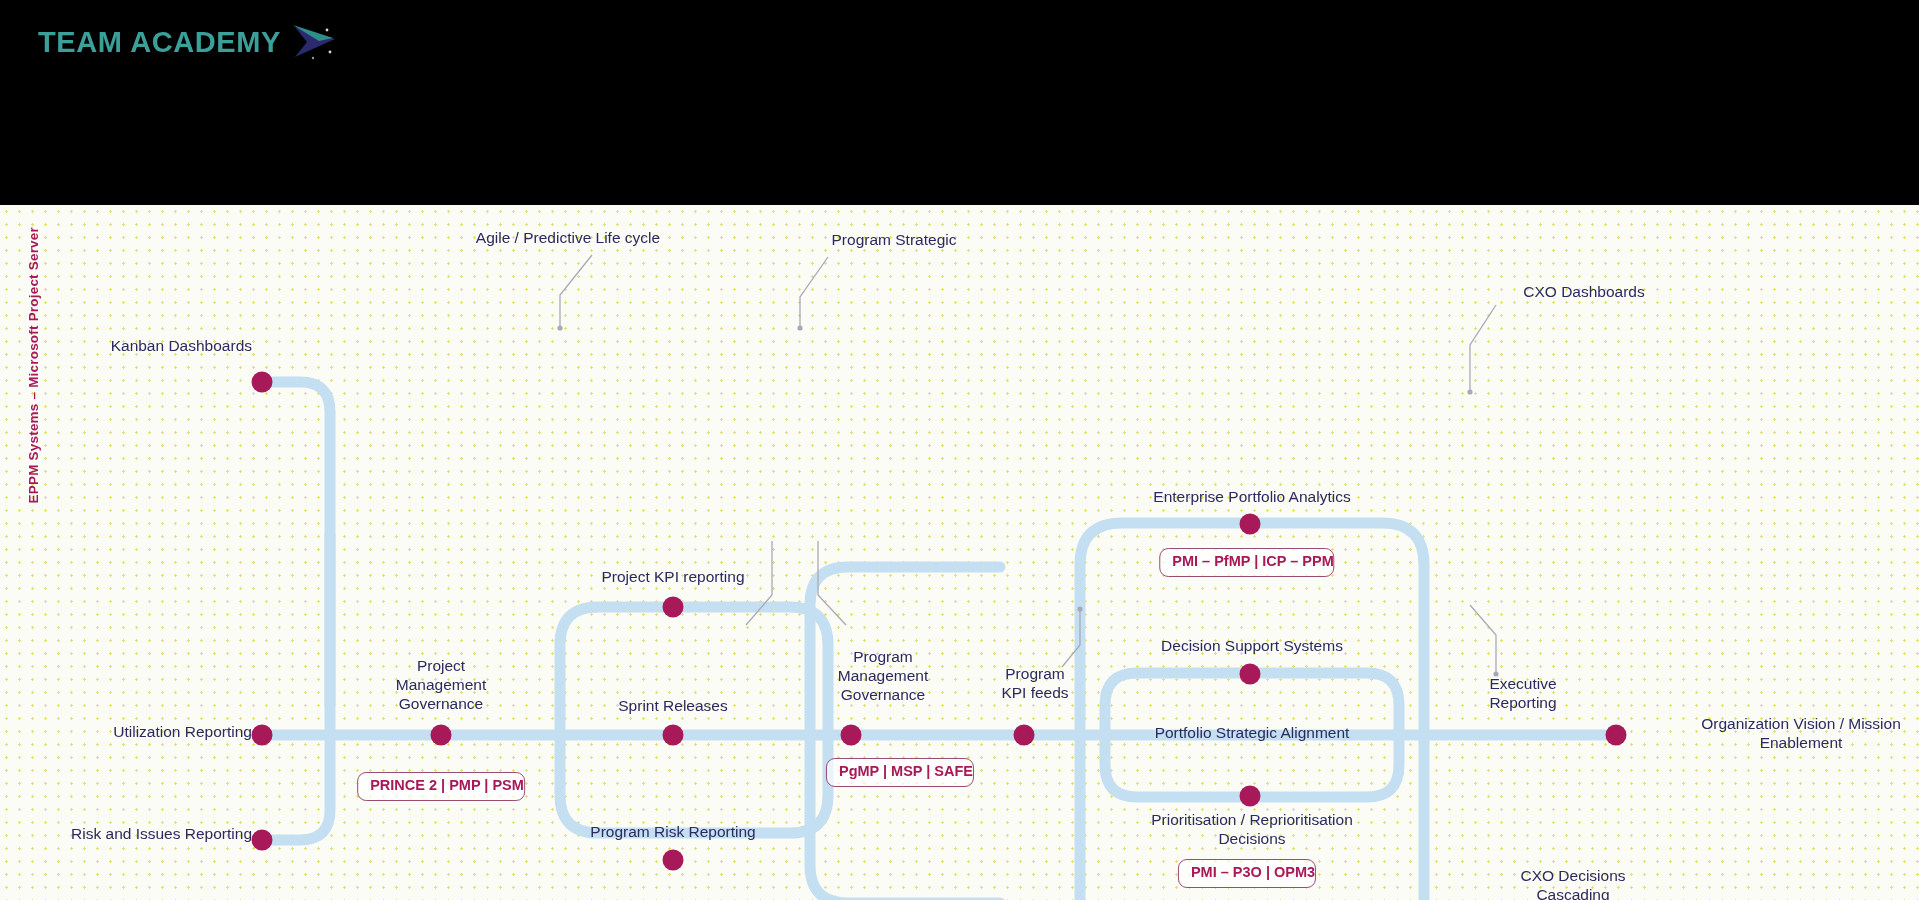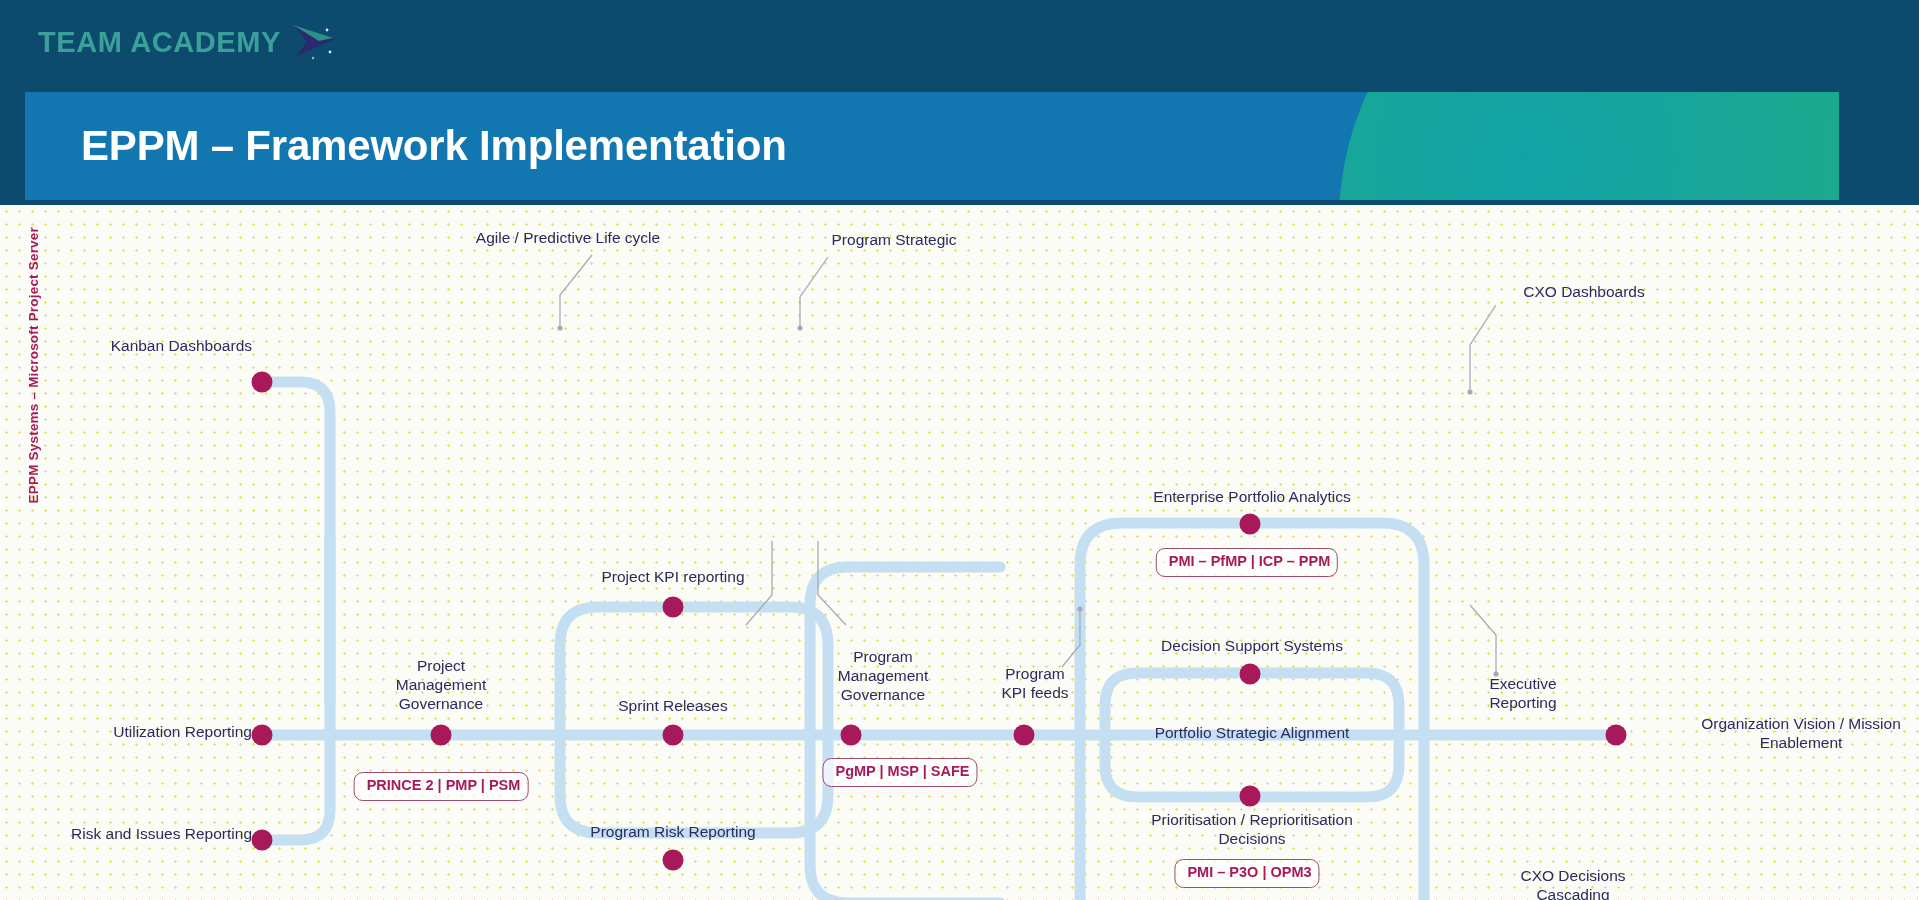--- a/index.html
+++ b/index.html
@@ -2,21 +2,21 @@
 <html><head>
 <meta charset="utf-8">
 <style>
   * { box-sizing: border-box; margin: 0; padding: 0; }
   html, body {
     width: 1919px; height: 900px;
     background: #ffffff;
     font-family: "Liberation Sans", sans-serif;
     overflow: hidden;
   }
-  #page { position: relative; width: 1919px; height: 900px; background: #0c4a6e; }
+  #page { position: relative; width: 1919px; height: 900px; background: #000000; }
 
   
   #logo-area { position: absolute; left: 38px; top: 16px; width: 330px; height: 52px; display: flex; align-items: center; }
   #logo-text { font-size: 29px; font-weight: 700; letter-spacing: 0.6px; color: #3AA099; white-space: nowrap; font-family: "Liberation Sans", sans-serif; }
   #logo-mark { margin-left: 8px; width: 52px; height: 42px; position: relative; }
 
   
   #banner {
     position: absolute; left: 25px; top: 92px; width: 1814px; height: 108px;
     background: #1277B0; overflow: hidden;
@@ -64,21 +64,21 @@
 
   
   .badge {
     position: absolute;
     border: 1.3px solid #9B4C75;
     border-radius: 9px;
     background: rgba(255,255,255,0.65);
     color: #A8195A;
     font-size: 14.5px;
     font-weight: 600;
-    padding: 5px 7px 6px 12px;
+    padding: 5px 0 6px 12px;
     white-space: nowrap;
     transform: translateX(-50%);
     line-height: 1.1;
   }
 
   
   .node {
     position: absolute; width: 21px; height: 21px; border-radius: 50%;
     background: #A8195A; transform: translate(-50%, -50%);
   }
@@ -94,24 +94,20 @@
       <svg width="52" height="42" viewBox="0 0 52 42">
         <path d="M6 6 L46 18 L6 36 L18 21 Z" fill="#2B2A6E"></path>
         <path d="M4 4 L44 17 L30 20 Z" fill="#2E8F88"></path>
         <circle cx="38" cy="9" r="1.4" fill="#ffffff" opacity="0.85"></circle>
         <circle cx="41" cy="31" r="1.4" fill="#ffffff" opacity="0.85"></circle>
         <circle cx="24" cy="37" r="1.2" fill="#ffffff" opacity="0.6"></circle>
       </svg>
     </div>
   </div>
 
-  <div id="banner">
-    <div id="banner-blob"></div>
-    <div id="banner-title">EPPM – Framework Implementation</div>
-  </div>
 
   <div id="canvas">
 
     <div id="axis-caption">EPPM Systems – Microsoft Project Server</div>
 
     <svg id="flow-svg" viewBox="0 0 1919 695">
       <g fill="none" stroke="#C3DFF1" stroke-width="11" stroke-linecap="round" stroke-linejoin="round">
 
         <path d="M262 177 H300 Q330 177 330 207 V500"></path>
         <path d="M262 635 H300 Q330 635 330 605 V330"></path>

